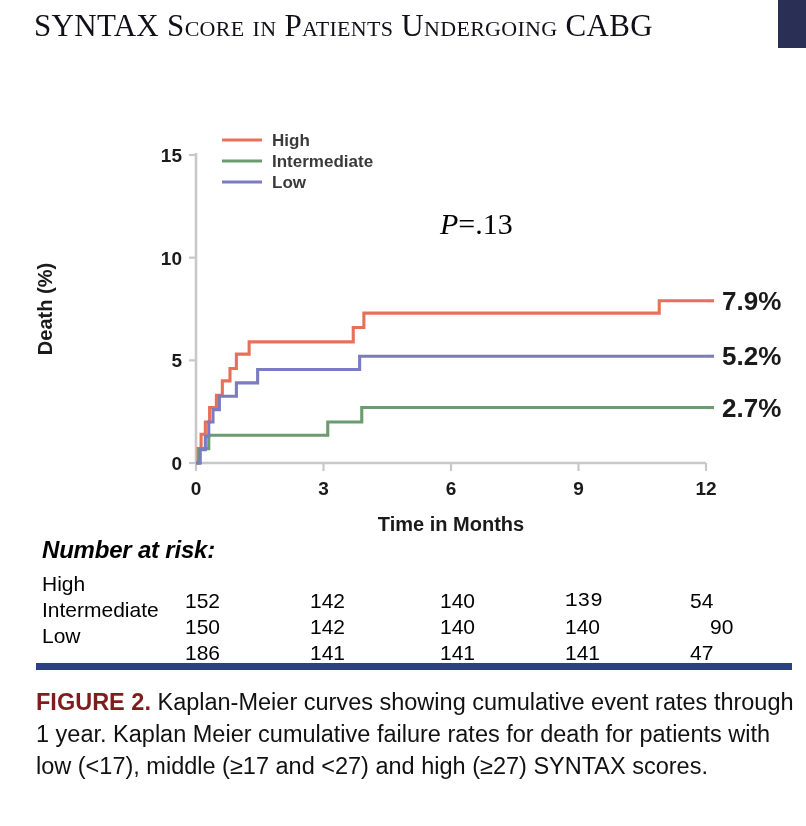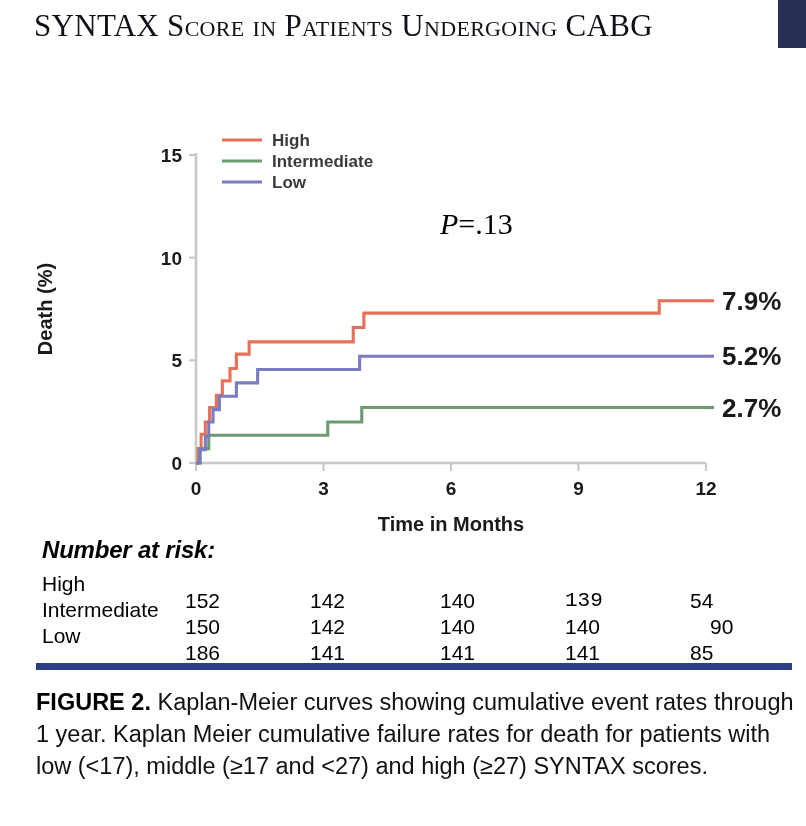--- a/index.html
+++ b/index.html
@@ -130,21 +130,21 @@
     position: absolute;
     left: 36px;
     top: 686px;
     width: 762px;
     font-family: "Liberation Sans", sans-serif;
     font-size: 23.5px;
     line-height: 32px;
     color: #111111;
   }
   #caption-label {
-    color: #000000;
+    color: #7f1d1d;
     font-weight: bold;
   }
 </style>
 </head>
 <body>
 
 <div id="page-title">SYNTAX Score in Patients Undergoing CABG</div>
 <div id="page-edge-block"></div>
 
 <div id="figure-area">
@@ -210,21 +210,21 @@
         <span class="risk-val" style="left: 398px;">140</span>
         <span class="risk-val" style="left: 523px;">140</span>
         <span class="risk-val" style="left: 648px; margin-left: 20px;">90</span>
       </div>
       <div class="risk-row">
         <span class="risk-name">Low</span>
         <span class="risk-val" style="left: 143px;">186</span>
         <span class="risk-val" style="left: 268px;">141</span>
         <span class="risk-val" style="left: 398px;">141</span>
         <span class="risk-val" style="left: 523px;">141</span>
-        <span class="risk-val" style="left: 648px;">85</span>
+        <span class="risk-val" style="left: 648px;">47</span>
       </div>
     </div>
 </div>
 
 <div id="caption-rule"></div>
 <div id="caption-block">
   <span id="caption-label">FIGURE 2.</span><span id="caption-text"> Kaplan-Meier curves showing cumulative event rates through 1 year. Kaplan Meier cumulative failure rates for death for patients with low (&lt;17), middle (≥17 and &lt;27) and high (≥27) SYNTAX scores.</span>
 </div>
 
 </body></html>

